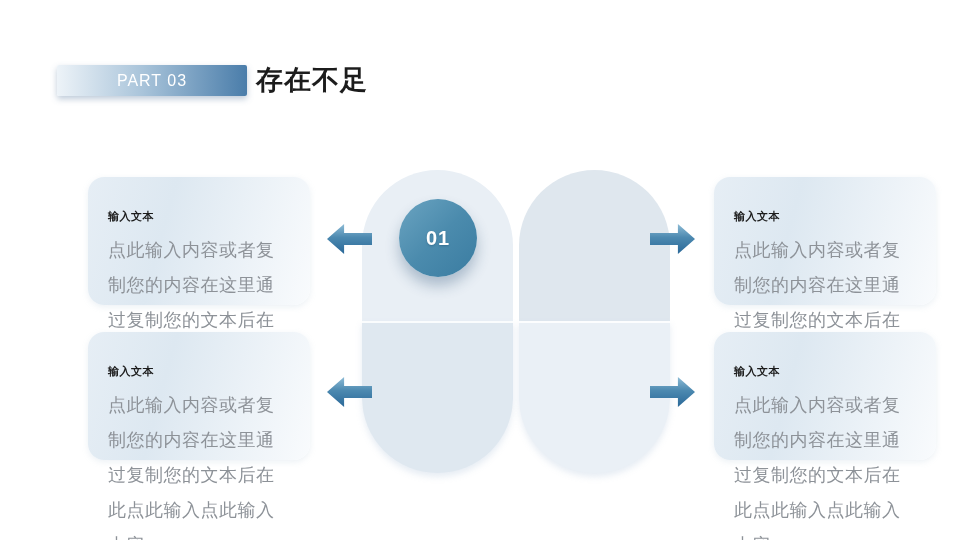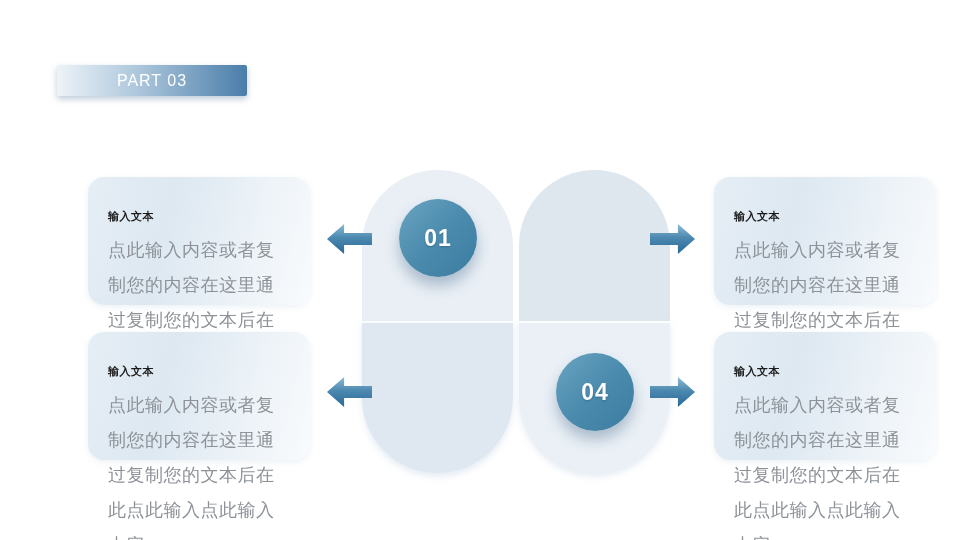--- a/index.html
+++ b/index.html
@@ -76,21 +76,21 @@
   .cap-rb { left: 487px; top: 289px; height: 152px; border-radius: 0 0 76px 76px; background: #eaf0f6;
             box-shadow: inset 0 2px 0 rgba(255,255,255,0.85), 0 4px 6px rgba(160,185,210,0.25); }
 
   
   .step-circle {
     position: absolute;
     width: 78px; height: 78px;
     border-radius: 50%;
     display: flex; align-items: center; justify-content: center;
     color: #ffffff;
-    font-size: 23px;
+    font-size: 20px;
     font-weight: 700;
     letter-spacing: 1px;
     text-shadow: 0 1px 2px rgba(0,40,70,0.25);
     box-shadow: 0 9px 14px rgba(30,70,110,0.30);
     z-index: 3;
   }
   .tone-light { background: linear-gradient(135deg, #6ba4c1 0%, #4b8bad 50%, #3a7ca1 100%); }
   .tone-dark  { background: linear-gradient(135deg, #4585ae 0%, #2b6997 50%, #1f5c8b 100%); }
   .circle-01 { left: 367px; top: 167px; }
   .circle-02 { left: 367px; top: 321px; }
@@ -112,31 +112,29 @@
   .ar2 { left: 618px; top: 345px; }
 </style>
 </head>
 <body>
 
 <div class="slide">
 
   <div class="part-badge">
     <span>PART 03</span>
   </div>
+  <div class="slide-title">存在不足</div>
 
   <div class="capsule-half cap-lt"></div>
   <div class="capsule-half cap-lb"></div>
   <div class="capsule-half cap-rt"></div>
   <div class="capsule-half cap-rb"></div>
 
   <div class="step-circle tone-light circle-01">
     <span>01</span>
-  </div>
-  <div class="step-circle tone-light circle-04">
-    <span>04</span>
   </div>
 
   <div class="block-arrow arrow-left al1"></div>
   <div class="block-arrow arrow-left al2"></div>
   <div class="block-arrow arrow-right ar1"></div>
   <div class="block-arrow arrow-right ar2"></div>
 
   <div class="card card-lt">
     <h3>输入文本</h3>
     <p>点此输入内容或者复制您的内容在这里通过复制您的文本后在此点此输入点此输入内容</p>

